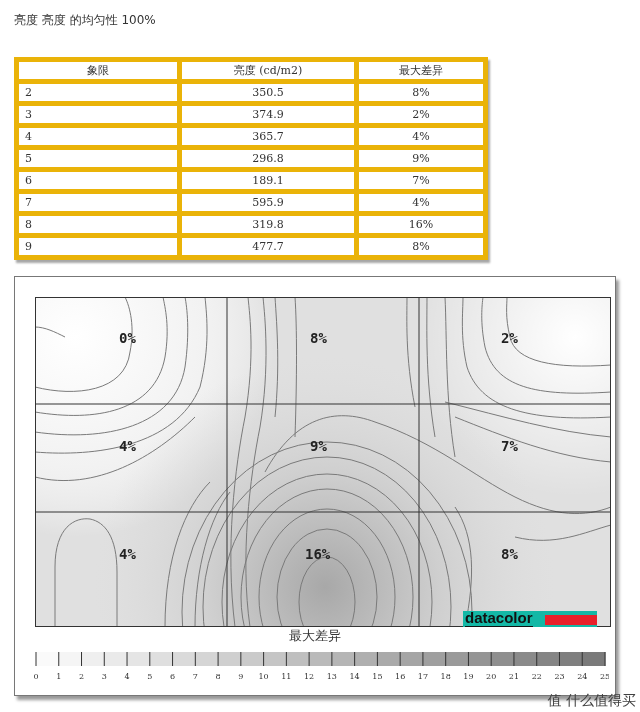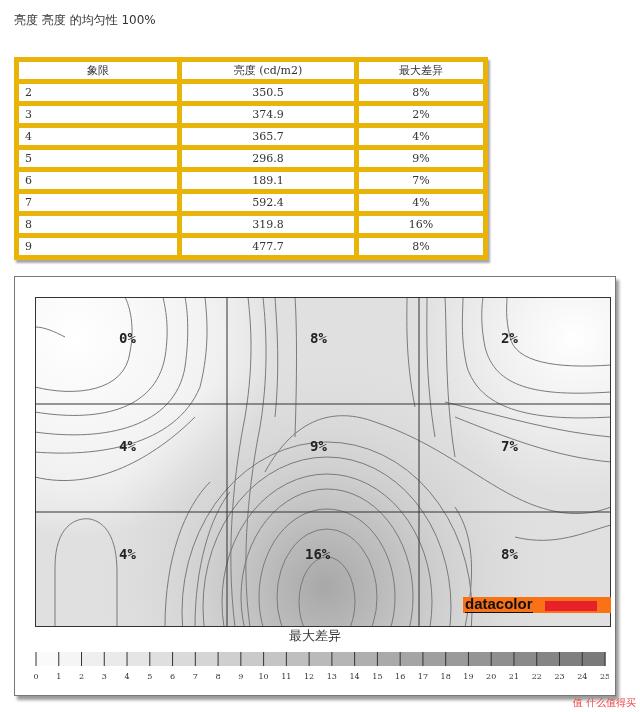--- a/index.html
+++ b/index.html
@@ -9,21 +9,21 @@
   table.q { border-collapse:collapse; width:474px; font-family:"DejaVu Serif", serif; font-size:11px; color:#333; }
   table.q th, table.q td { border:5px solid #eab308; height:17px; padding:0 6px; line-height:17px; }
   table.q th { font-weight:normal; text-align:center; }
   table.q td.c1 { text-align:left; width:146px; }
   table.q td.c2 { text-align:center; width:160px; }
   table.q td.c3 { text-align:center; }
   .panel { position:absolute; left:14px; top:276px; width:600px; height:418px; border:1px solid #777; background:#fff; box-shadow: 3px 4px 3px rgba(0,0,0,0.4); }
   .heat { position:absolute; left:20px; top:20px; }
   .legend-title { position:absolute; left:0; width:600px; top:350px; text-align:center; font-size:13px; color:#333; }
   .legend { position:absolute; left:18px; top:373px; }
-  .watermark { position:absolute; right:4px; bottom:2px; font-size:10px; color:#ef4444; }
+  .watermark { position:absolute; right:4px; bottom:2px; font-size:14px; color:#404040; }
 </style>
 </head>
 <body>
 
 <div class="title">亮度 亮度 的均匀性 100%</div>
 
 <div class="tbl-wrap">
   <table class="q">
     <thead>
       <tr>
@@ -53,21 +53,21 @@
           <td class="c2">296.8</td>
           <td class="c3">9%</td>
         </tr>
       <tr>
           <td class="c1">6</td>
           <td class="c2">189.1</td>
           <td class="c3">7%</td>
         </tr>
       <tr>
           <td class="c1">7</td>
-          <td class="c2">592.4</td>
+          <td class="c2">595.9</td>
           <td class="c3">4%</td>
         </tr>
       <tr>
           <td class="c1">8</td>
           <td class="c2">319.8</td>
           <td class="c3">16%</td>
         </tr>
       <tr>
           <td class="c1">9</td>
           <td class="c2">477.7</td>
@@ -154,21 +154,21 @@
     <span style="position:absolute;left:275px;top:33px;">8%</span>
     <span style="position:absolute;left:466px;top:33px;">2%</span>
     <span style="position:absolute;left:84px;top:141px;">4%</span>
     <span style="position:absolute;left:275px;top:141px;">9%</span>
     <span style="position:absolute;left:466px;top:141px;">7%</span>
     <span style="position:absolute;left:84px;top:249px;">4%</span>
     <span style="position:absolute;left:270px;top:249px;">16%</span>
     <span style="position:absolute;left:466px;top:249px;">8%</span>
   </div>
 
-  <div style="position:absolute;left:448px;top:320px;width:148px;height:16px;background:#f97316;">
+  <div style="position:absolute;left:448px;top:334px;width:134px;height:16px;background:#14b8a6;">
     <span style="position:absolute;left:2px;top:-2px;font-family:'Liberation Sans',sans-serif;font-weight:bold;font-size:15px;color:#111;border-bottom:1px solid #111;line-height:17px;">datacolor</span>
     <span style="position:absolute;left:82px;top:4px;width:52px;height:10px;background:#e8202a;"></span>
   </div>
 
   <div class="legend-title">最大差异</div>
 
   <svg class="legend" width="576" height="36" viewBox="0 0 576 36">
     <g id="legendBars">
         <rect x="3" y="2" width="23.26" height="14" fill="rgb(250,250,250)"></rect>
         <rect x="25.76" y="2" width="23.26" height="14" fill="rgb(245,245,245)"></rect>

